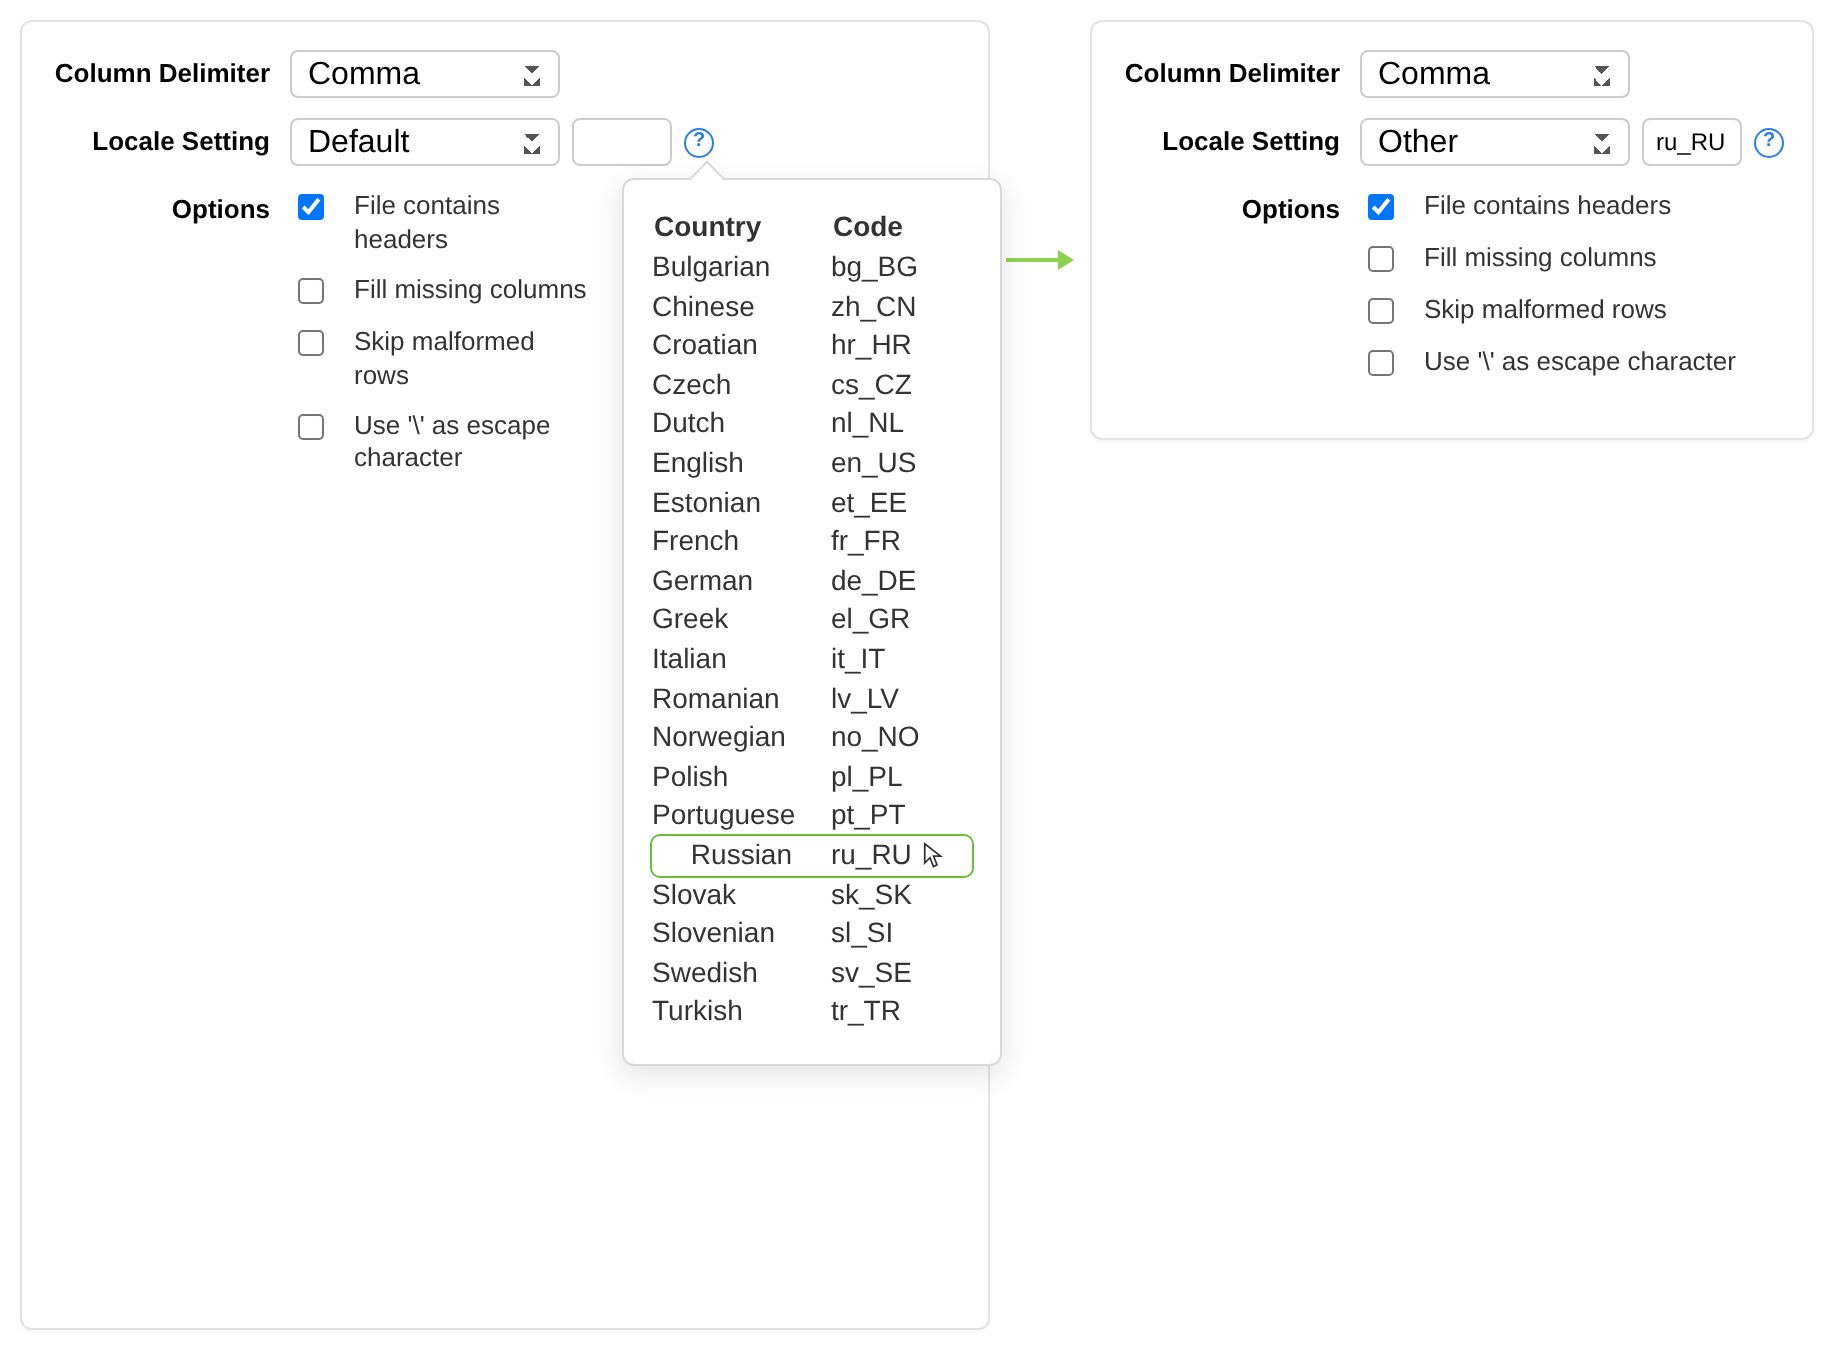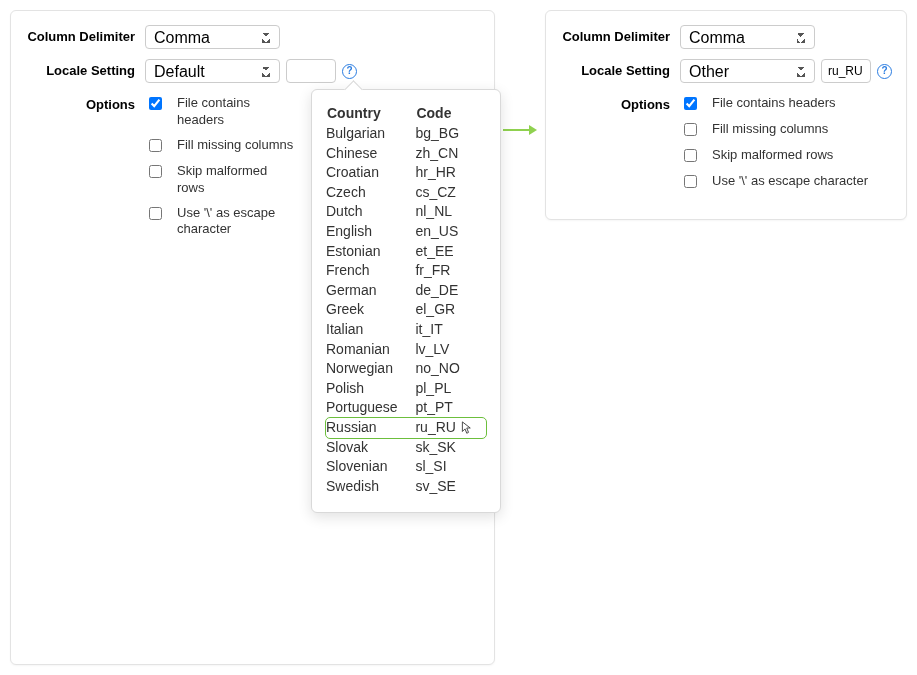--- a/index.html
+++ b/index.html
@@ -139,21 +139,21 @@
     white-space: nowrap;
   }
   .popup tr.highlight td {
     position: relative;
   }
   .popup tr.highlight {
     outline: 1.5px solid #6cbf3c;
     outline-offset: 0px;
     border-radius: 4px;
   }
-  .popup tr.highlight td:first-child { border-top-left-radius:4px; border-bottom-left-radius:4px; }
+  .popup tr.highlight td:first-child { border-top-left-radius:4px; border-bottom-left-radius:4px;text-align:center; }
   .popup tr.highlight td:last-child  { border-top-right-radius:4px; border-bottom-right-radius:4px; }
   .cursor {
     display:inline-block;
     width: 14px; height: 16px;
     vertical-align: middle;
     margin-left: 2px;
   }
   
   .arrow {
     height: 40px;
@@ -300,20 +300,24 @@
               <td>sk_SK</td>
             </tr>
             <tr>
               <td>Slovenian</td>
               <td>sl_SI</td>
             </tr>
             <tr>
               <td>Swedish</td>
               <td>sv_SE</td>
             </tr>
+            <tr>
+              <td>Turkish</td>
+              <td>tr_TR</td>
+            </tr>
           </tbody>
       </table>
     </div>
 
   </div>
 
   <div class="arrow">
     <div class="arrow-body"></div>
       <div class="arrow-head"></div>
   </div>

